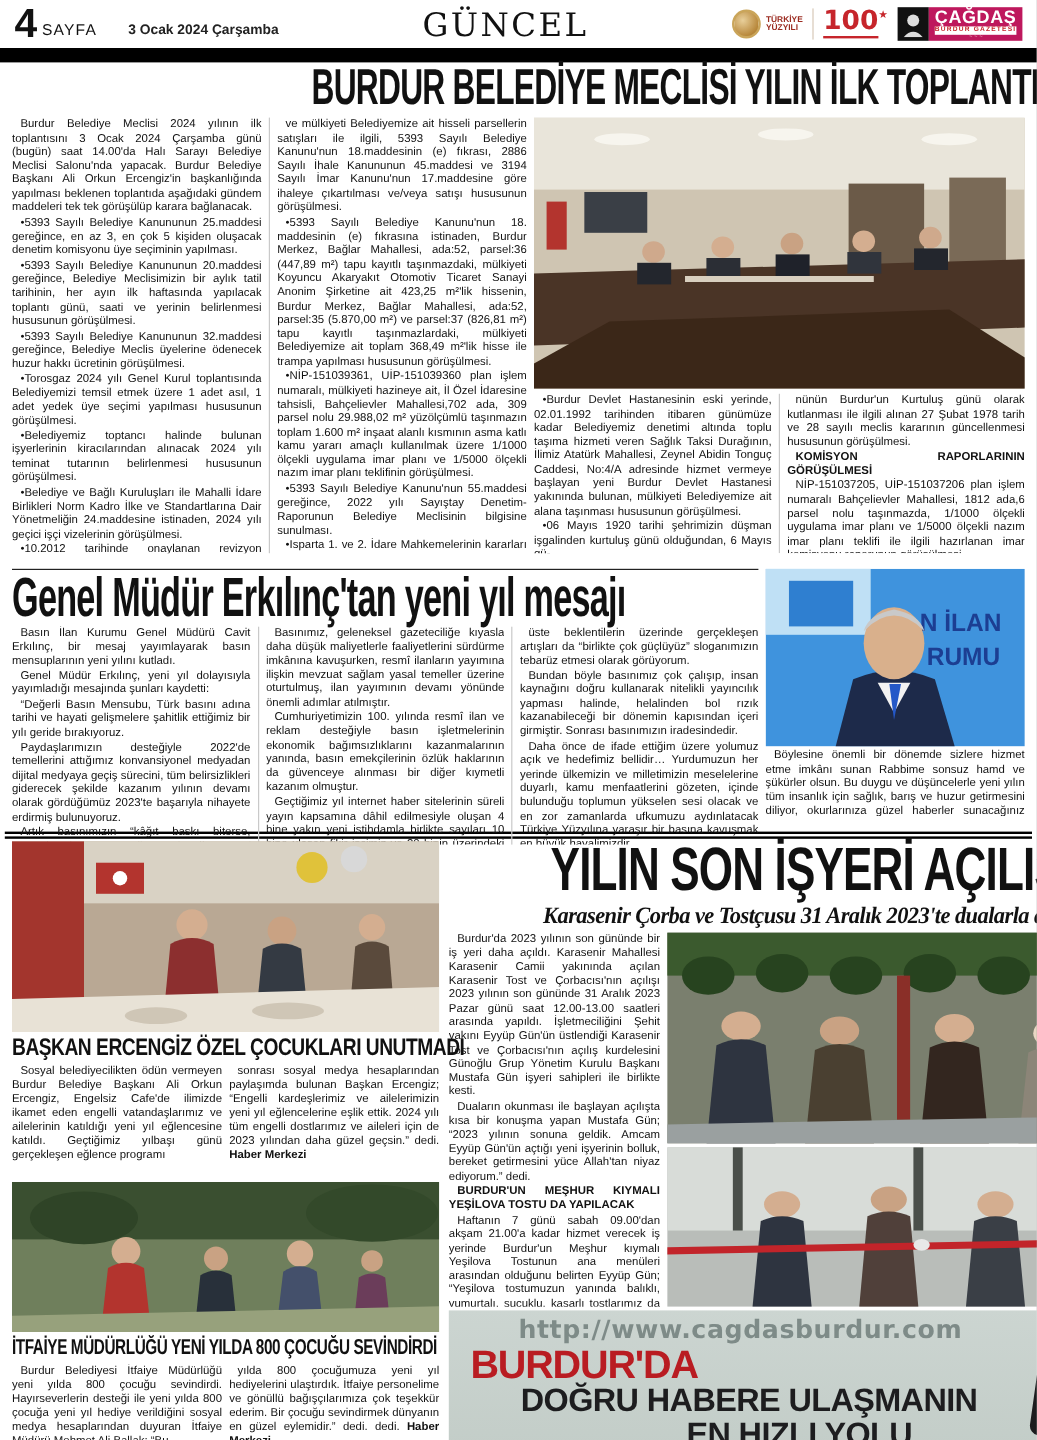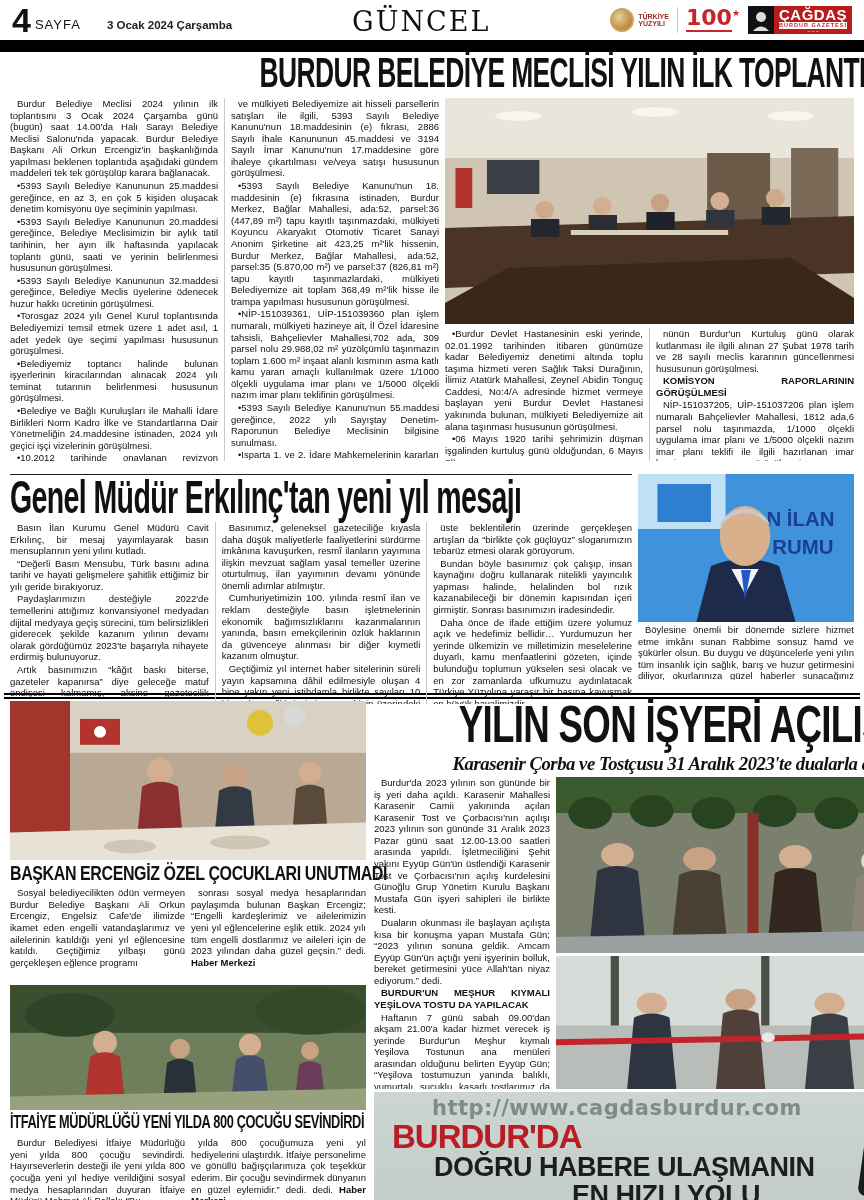--- a/index.html
+++ b/index.html
@@ -20,21 +20,21 @@
                background:radial-gradient(circle at 35% 35%, #e8cf9a, #b9893d 70%, #966d2c);
                border:2px solid #caa55a; }
   .ty-text { font-size:7px; font-weight:bold; color:#9b2b20; line-height:1.05; }
   .logo-sep { width:1px; height:26px; background:#d8c9b8; }
   .c100 { color:#c6252b; font-weight:bold; font-size:22px; line-height:0.9; position:relative;
           font-family:"DejaVu Sans", sans-serif;margin-top:27px; }
   .c100 .star { font-size:9px; position:relative; top:-9px; }
   .c100-sub { display:block; height:2px; width:46px; background:#c6252b; margin-top:1px; }
   .cagdas { display:flex; align-items:stretch; }
   .cagdas-face { width:26px; background:#111; display:flex; align-items:center; justify-content:center; }
-  .cagdas-right { background:#b91c1c; padding:1px 5px 0 5px; text-align:center; }
+  .cagdas-right { background:#be185d; padding:1px 5px 0 5px; text-align:center; }
   .cagdas-title { color:#fff; font-weight:bold; font-size:15px; letter-spacing:0.5px; line-height:1.05; }
   .cagdas-strip { background:#fff; color:#c6252b; font-size:5.5px; font-weight:bold;
                   letter-spacing:1px; line-height:1.2; }
   .cagdas-script { color:#f0c9c9; font-size:5px; font-style:italic; line-height:1.1; }
   .black-bar { height:12px; background:#000; margin:2px 0 0 0; }
 
   
   .cond { display:inline-block; white-space:nowrap; transform-origin:center; }
   .h1-wrap { text-align:center; height:43px; overflow:visible; }
   .h1 { font-size:42px; font-weight:800; letter-spacing:-1px; transform:scaleX(0.63); line-height:1.0; }
@@ -211,20 +211,21 @@
   </div>
 
   <div class="a2">
     <div class="a2-left">
       <div class="h2-wrap">
         <span class="cond h2">Genel Müdür Erkılınç'tan yeni yıl mesajı</span>
       </div>
       <div class="a2-cols">
         <div class="a2col">
             <p class="para">Basın İlan Kurumu Genel Müdürü Cavit Erkılınç, bir mesaj yayımlayarak basın mensuplarının yeni yılını kutladı.</p>
+            <p class="para">Genel Müdür Erkılınç, yeni yıl dolayısıyla yayımladığı mesajında şunları kaydetti:</p>
             <p class="para">“Değerli Basın Mensubu, Türk basını adına tarihi ve hayati gelişmelere şahitlik ettiğimiz bir yılı geride bırakıyoruz.</p>
             <p class="para">Paydaşlarımızın desteğiyle 2022'de temellerini attığımız konvansiyonel medyadan dijital medyaya geçiş sürecini, tüm belirsizlikleri giderecek şekilde kazanım yılının devamı olarak gördüğümüz 2023'te başarıyla nihayete erdirmiş bulunuyoruz.</p>
             <p class="para">Artık basınımızın “kâğıt baskı biterse, gazeteler kapanırsa” diye geleceğe matuf endişesi kalmamış, aksine gazetecilik mesleğinin hiçbir kısıtlama olmaksızın anlık ve kesintisiz sürdürülebileceği yeni bir yayıncılık dönemine girilmiştir.</p>
           </div>
         <div class="colrule"></div>
         <div class="a2col">
             <p class="para">Basınımız, geleneksel gazeteciliğe kıyasla daha düşük maliyetlerle faaliyetlerini sürdürme imkânına kavuşurken, resmî ilanların yayımına ilişkin mevzuat sağlam yasal temeller üzerine oturtulmuş, ilan yayımının devamı yönünde önemli adımlar atılmıştır.</p>
             <p class="para">Cumhuriyetimizin 100. yılında resmî ilan ve reklam desteğiyle basın işletmelerinin ekonomik bağımsızlıklarını kazanmalarının yanında, basın emekçilerinin özlük haklarının da güvenceye alınması bir diğer kıymetli kazanım olmuştur.</p>
             <p class="para">Geçtiğimiz yıl internet haber sitelerinin süreli yayın kapsamına dâhil edilmesiyle oluşan 4 bine yakın yeni istihdamla birlikte sayıları 10 bine ulaşan fikir işçimiz ve 30 binin üzerindeki sektör çalışanımızla her geçen gün büyüyen ve güçlenen basın ailesinin ferdi olmaktan büyük gurur duyuyorum.</p>
           </div>

